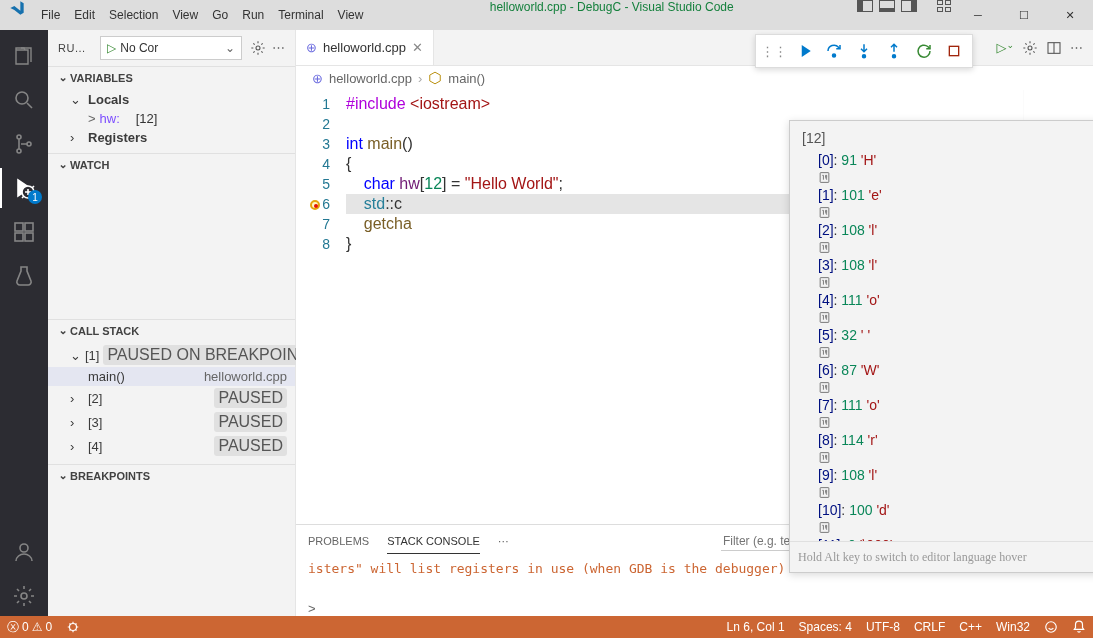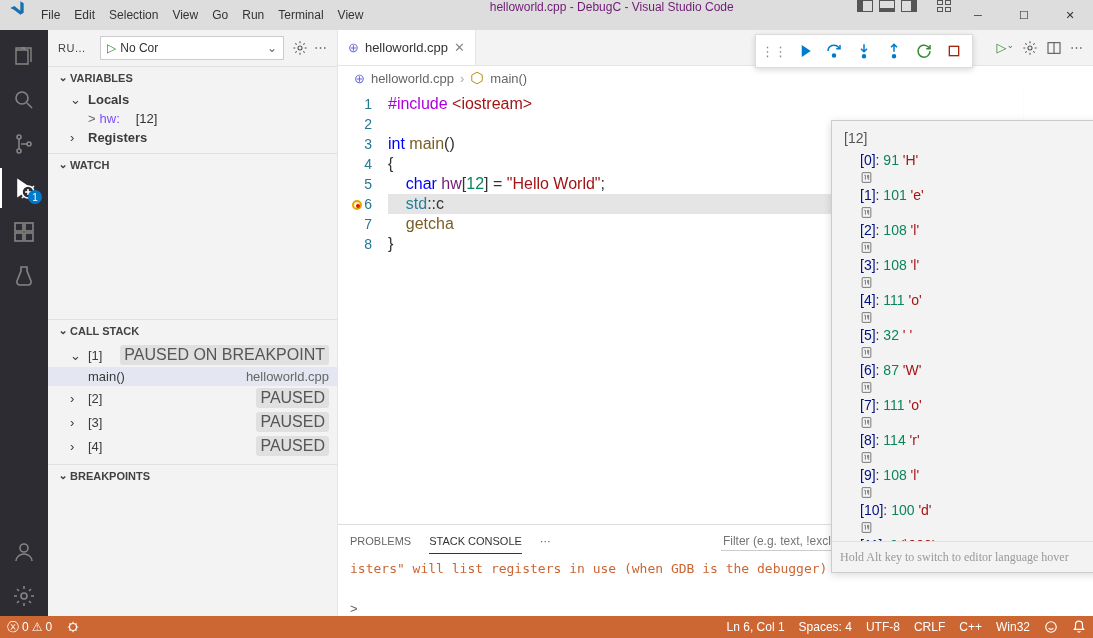--- a/index.html
+++ b/index.html
@@ -9,39 +9,39 @@
     --tabbg:#f3f3f3; --token-blue:#0000ff; --token-teal:#267f99; --token-red:#a31515;
     --breakpoint:#e51400; --yellow:#ffffc8; --hover-border:#cccccc;
   }
   *{box-sizing:border-box;font-family:"Segoe UI",Arial,sans-serif;}
   body{margin:0;width:1093px;height:638px;overflow:hidden;background:#fff;color:var(--text);font-size:13px;position:relative;}
   
   .titlebar{height:30px;background:var(--titlebar);display:flex;align-items:flex-start;color:#333;font-size:12px;}
   .titlebar .vsicon{width:34px;display:flex;justify-content:center;color:#0065a9;}
   .titlebar .menus{display:flex;}
   .titlebar .menu{padding:0 7px;line-height:30px;cursor:default;}
-  .titlebar .wintitle{flex:1;text-align:center;color:#701a75;}
+  .titlebar .wintitle{flex:1;text-align:center;color:#15803d;}
   .titlebar .layouticons{display:flex;gap:6px;padding:0 4px;}
   .titlebar .winctrls{display:flex;}
   .titlebar .winbtn{width:46px;height:30px;display:flex;align-items:center;justify-content:center;font-size:11px;}
   .layoutbox{width:16px;height:12px;border:1px solid #555;position:relative;}
   .layoutbox.b::before{content:"";position:absolute;left:0;top:0;width:5px;height:100%;background:#555;}
   .layoutbox.c::before{content:"";position:absolute;right:0;top:0;width:5px;height:100%;background:#555;}
   .fourbox{display:grid;grid-template-columns:6px 6px;grid-template-rows:5px 5px;gap:2px;}
   .fourbox>span{border:1px solid #555;}
   
   .workbench{display:flex;height:586px;}
   .activitybar{width:48px;background:var(--activity);display:flex;flex-direction:column;align-items:center;padding-top:6px;gap:4px;}
   .activitybar .abtn{width:48px;height:40px;display:flex;align-items:center;justify-content:center;color:#858585;position:relative;}
   .activitybar .abtn.active{color:#fff;}
   .activitybar .abtn.active::before{content:"";position:absolute;left:0;top:0;bottom:0;width:2px;background:#fff;}
   .activitybar .spacer{flex:1;}
   .badge{position:absolute;right:6px;bottom:4px;background:#007acc;color:#fff;border-radius:8px;min-width:14px;height:14px;font-size:10px;display:flex;align-items:center;justify-content:center;}
   
-  .sidebar{width:290px;background:#f3f3f3;border-right:1px solid var(--panel-border);display:flex;flex-direction:column;}
+  .sidebar{width:248px;background:#f3f3f3;border-right:1px solid var(--panel-border);display:flex;flex-direction:column;}
   .sb-header{height:36px;display:flex;align-items:center;padding:0 10px;gap:8px;}
   .sb-title{font-size:11px;letter-spacing:.5px;color:#424242;text-transform:uppercase;white-space:nowrap;overflow:hidden;width:34px;}
   .sb-combo{flex:1;border:1px solid #ccc;background:#fff;display:flex;align-items:center;padding:2px 6px;font-size:12px;height:24px;}
   .sb-combo .play{color:#388a34;margin-right:4px;}
   .sb-actions{display:flex;gap:6px;color:#424242;}
   .section{border-top:1px solid #e0e0e0;}
   .section-h{display:flex;align-items:center;padding:4px 8px;font-size:11px;font-weight:600;color:#424242;}
   .section-h .chev{width:14px;display:inline-flex;justify-content:center;color:#424242;}
   .section-body{padding:2px 0 6px 0;font-size:13px;color:#3b3b3b;}
   .row{display:flex;align-items:center;padding:2px 8px 2px 22px;gap:4px;white-space:nowrap;}

